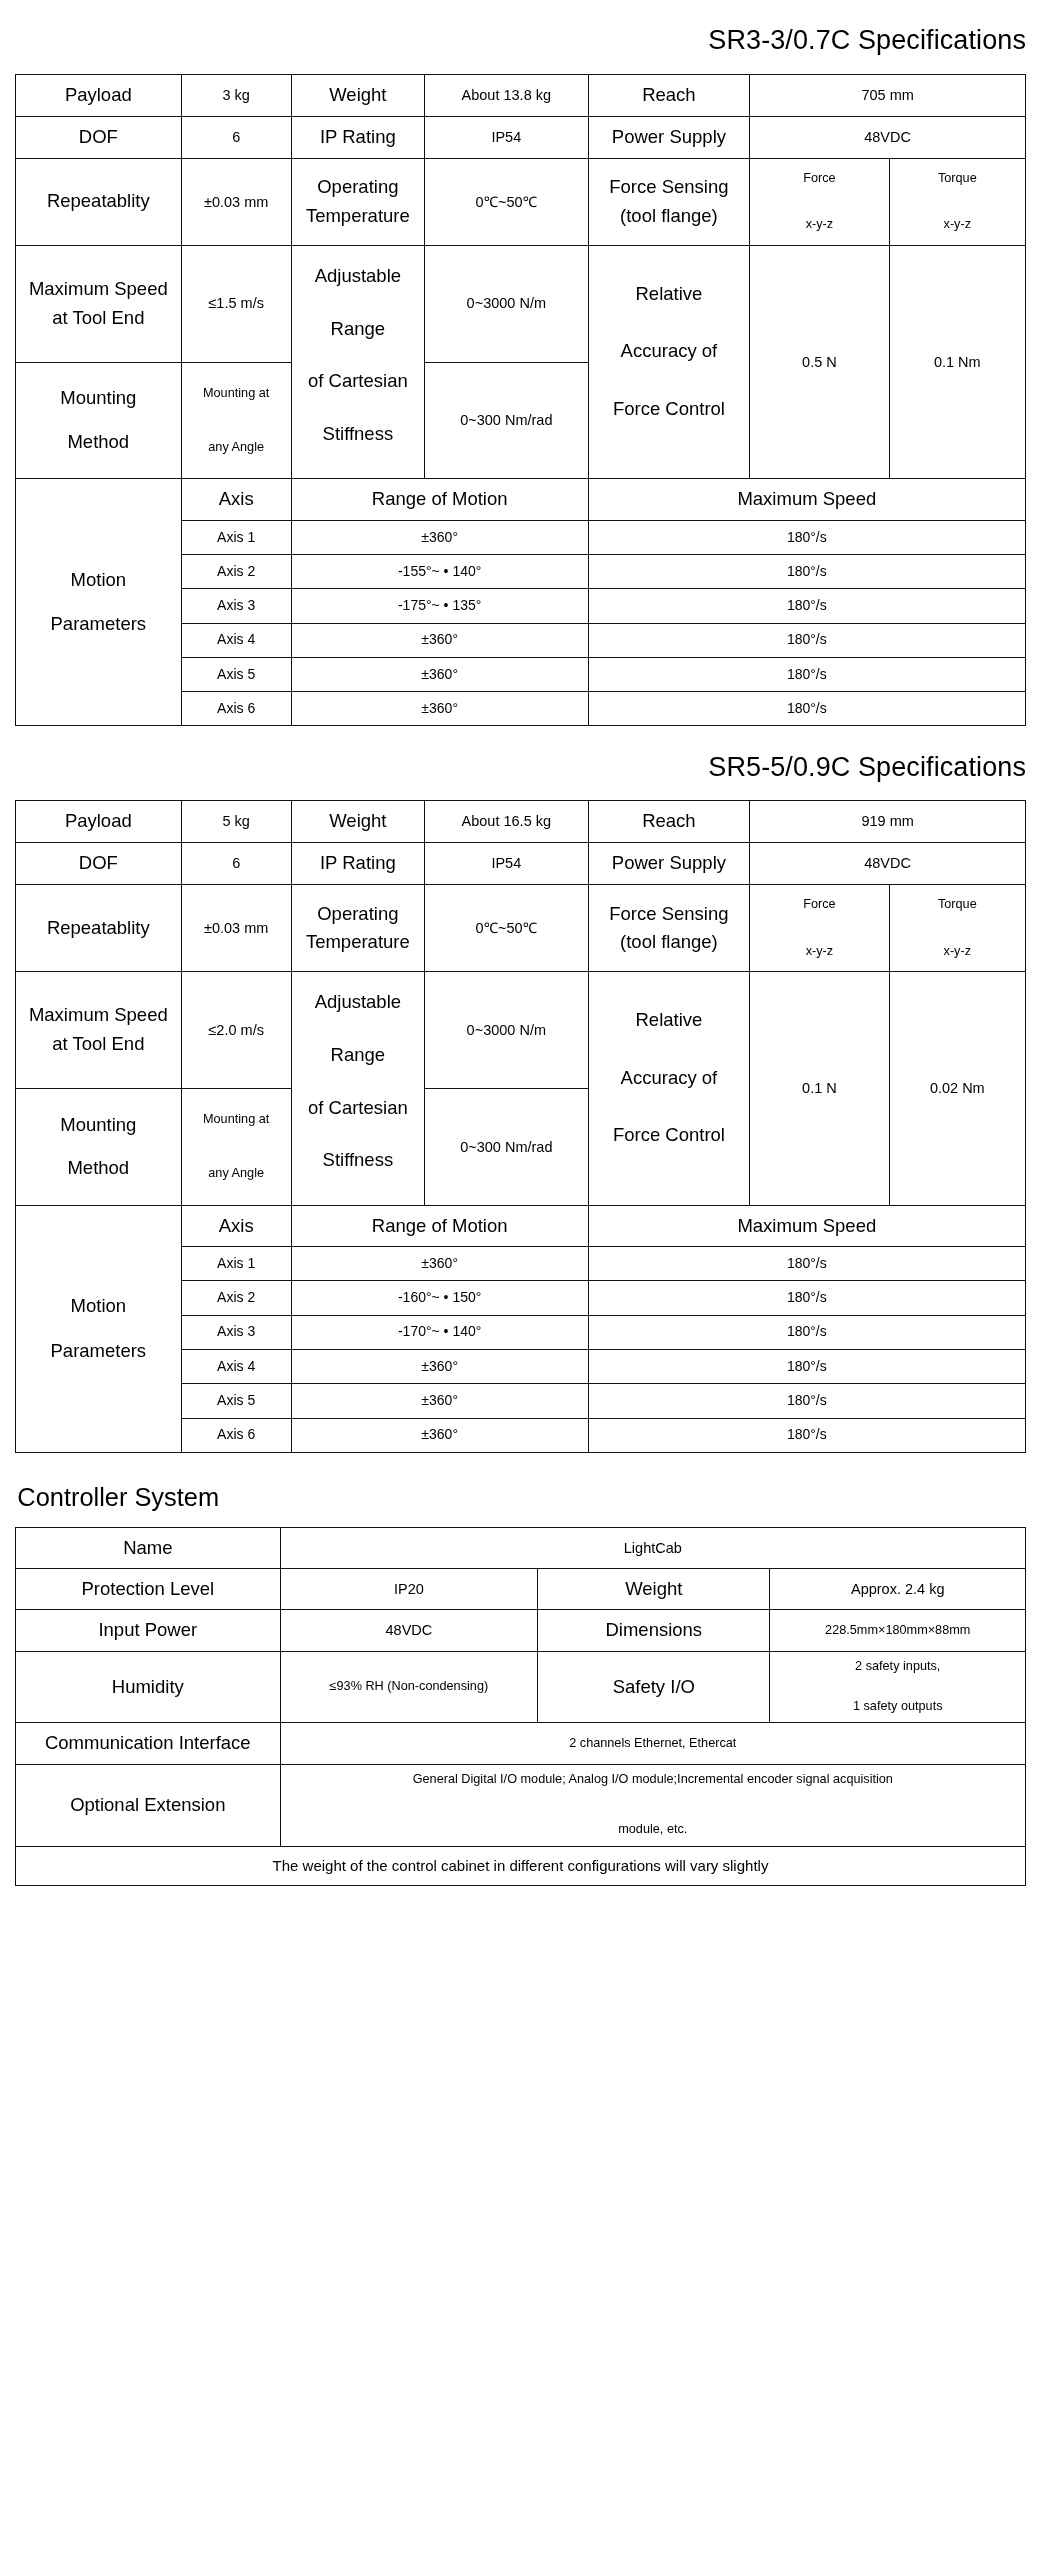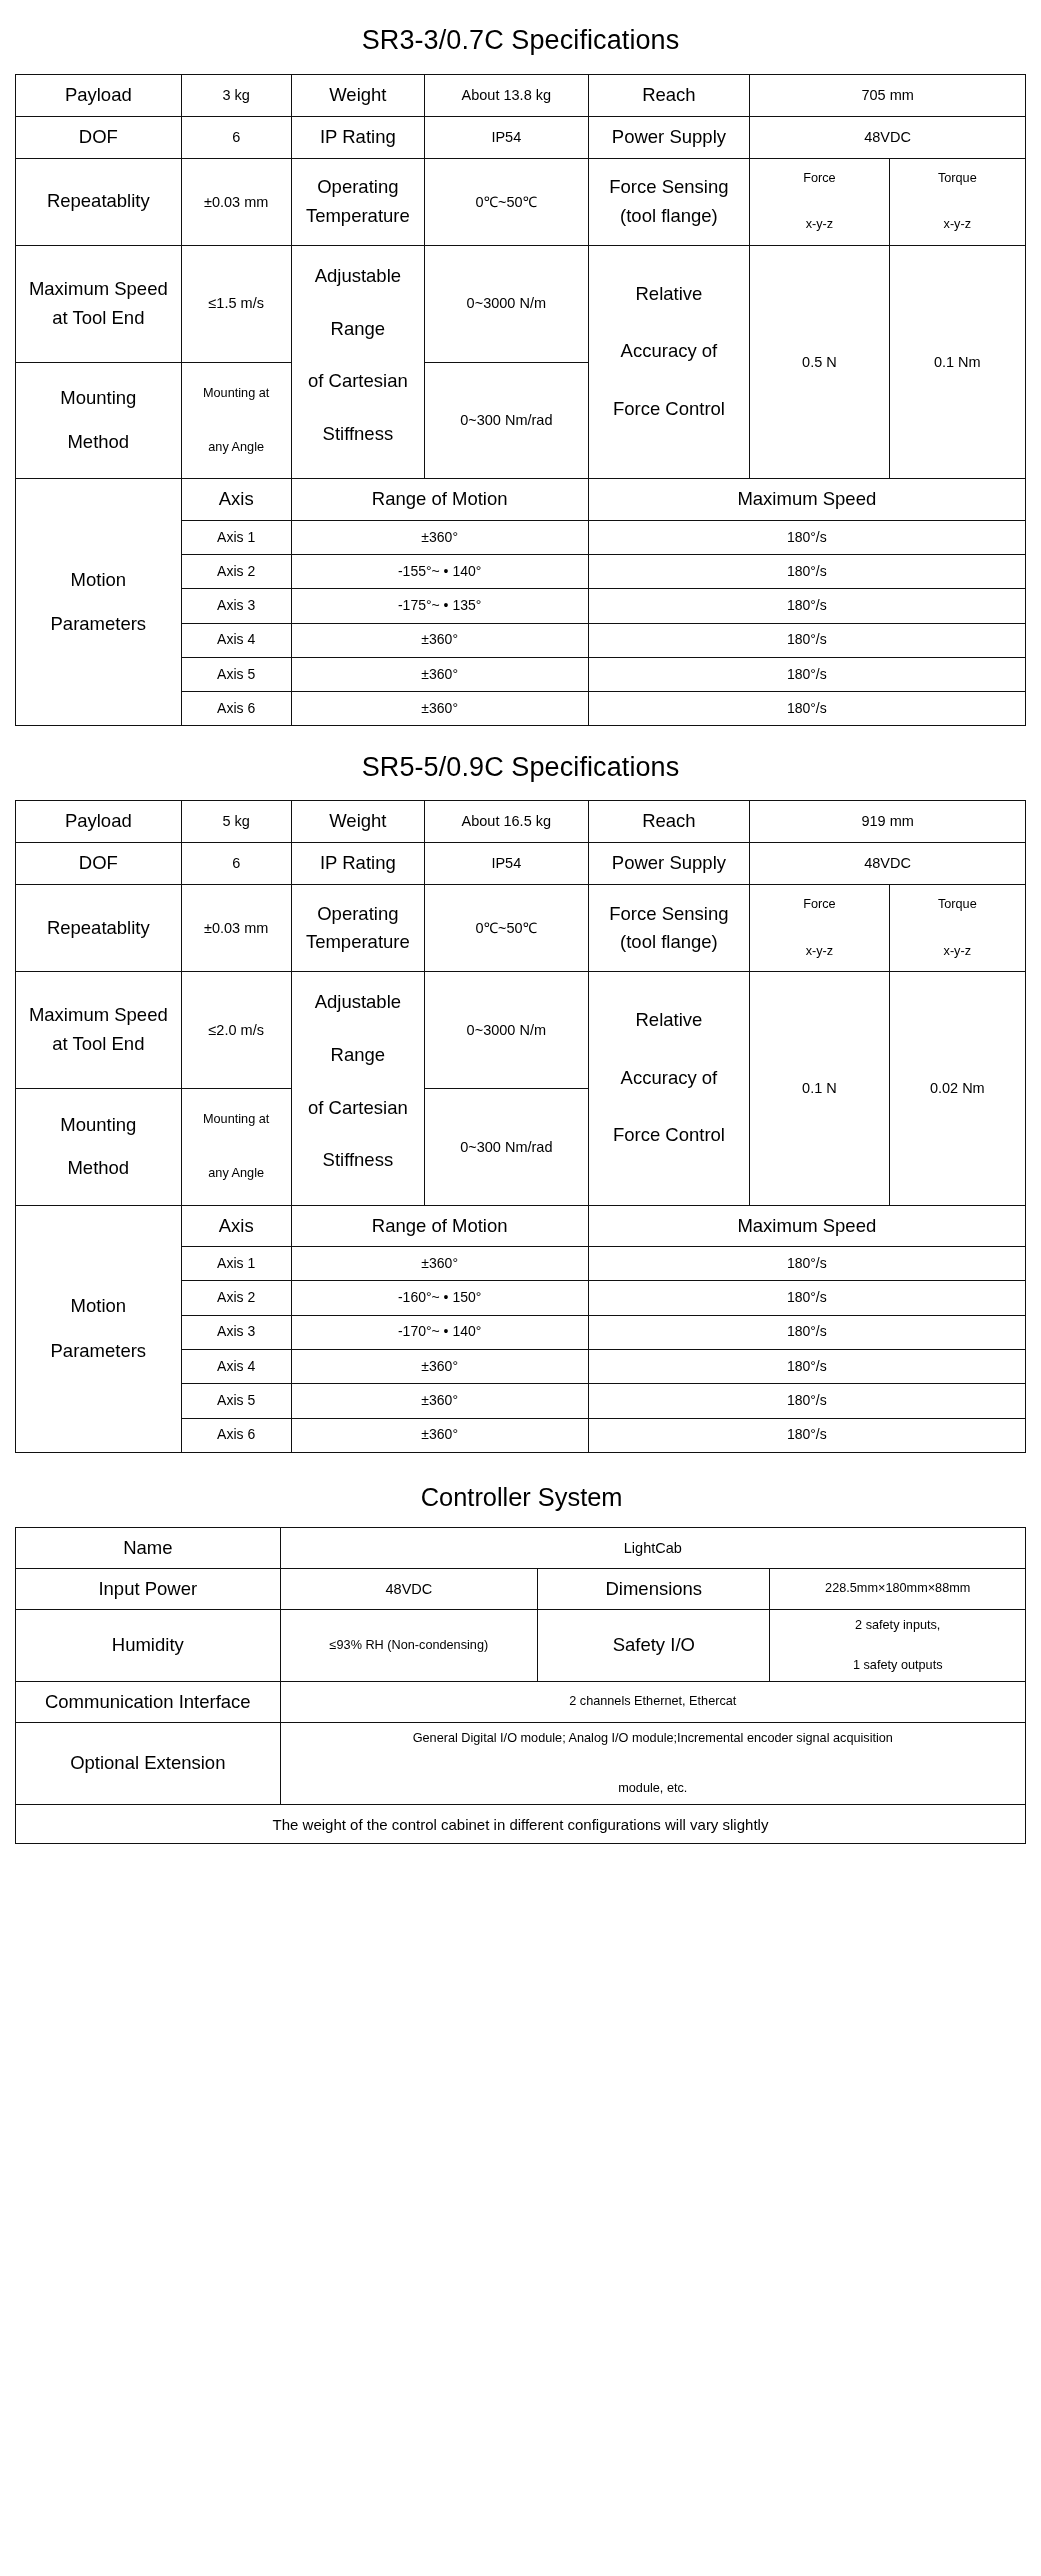--- a/index.html
+++ b/index.html
@@ -13,29 +13,29 @@
     width: 1041px;
     min-height: 2576px;
     margin: 0 auto;
     padding: 0;
     position: relative;
     background: #ffffff;
   }
   .section { padding: 0 15px; }
 
   .spec-title {
-    text-align: center;
+    text-align: right;
     font-size: 27px;
     font-weight: 400;
     letter-spacing: 0.1px;
     padding: 25.4px 0 17.4px 0;
     color: #000;
   }
   .section-heading {
-    text-align: center;
+    text-align: left;
     font-size: 25.4px;
     font-weight: 400;
     padding: 30px 0 15px 2.3px;
     color: #000;
   }
 
   table.spec {
     width: 100%;
     border-collapse: collapse;
     table-layout: fixed;
@@ -340,20 +340,26 @@
           <col style="width:25.5%">
           <col style="width:23.0%">
           <col style="width:25.3%">
       </colgroup>
       <tbody>
         <tr style="height:35px">
           <td class="lbl">Name</td>
           <td class="val" colspan="3">LightCab</td>
         </tr>
         <tr style="height:35px">
+          <td class="lbl">Protection Level</td>
+          <td class="val">IP20</td>
+          <td class="lbl">Weight</td>
+          <td class="val">Approx. 2.4 kg</td>
+        </tr>
+        <tr style="height:35px">
           <td class="lbl">Input Power</td>
           <td class="val">48VDC</td>
           <td class="lbl">Dimensions</td>
           <td class="val-sm">228.5mm×180mm×88mm</td>
         </tr>
         <tr style="height:69px">
           <td class="lbl">Humidity</td>
           <td class="val-sm">≤93% RH (Non-condensing)</td>
           <td class="lbl">Safety I/O</td>
           <td class="val-sm">

